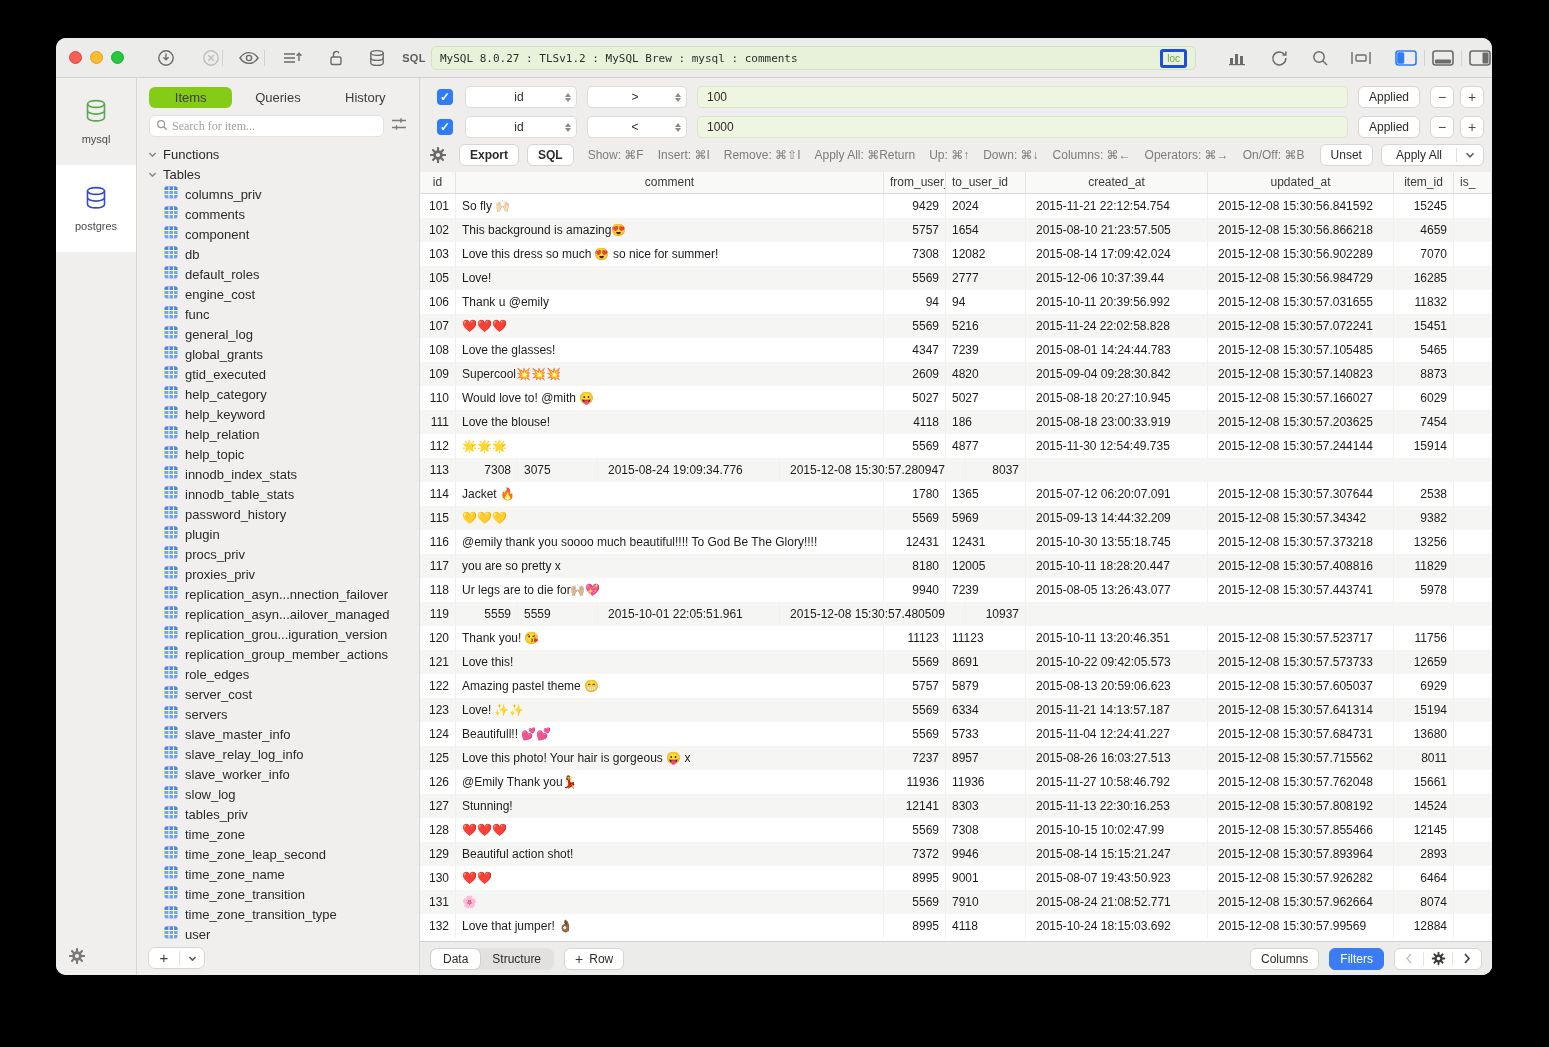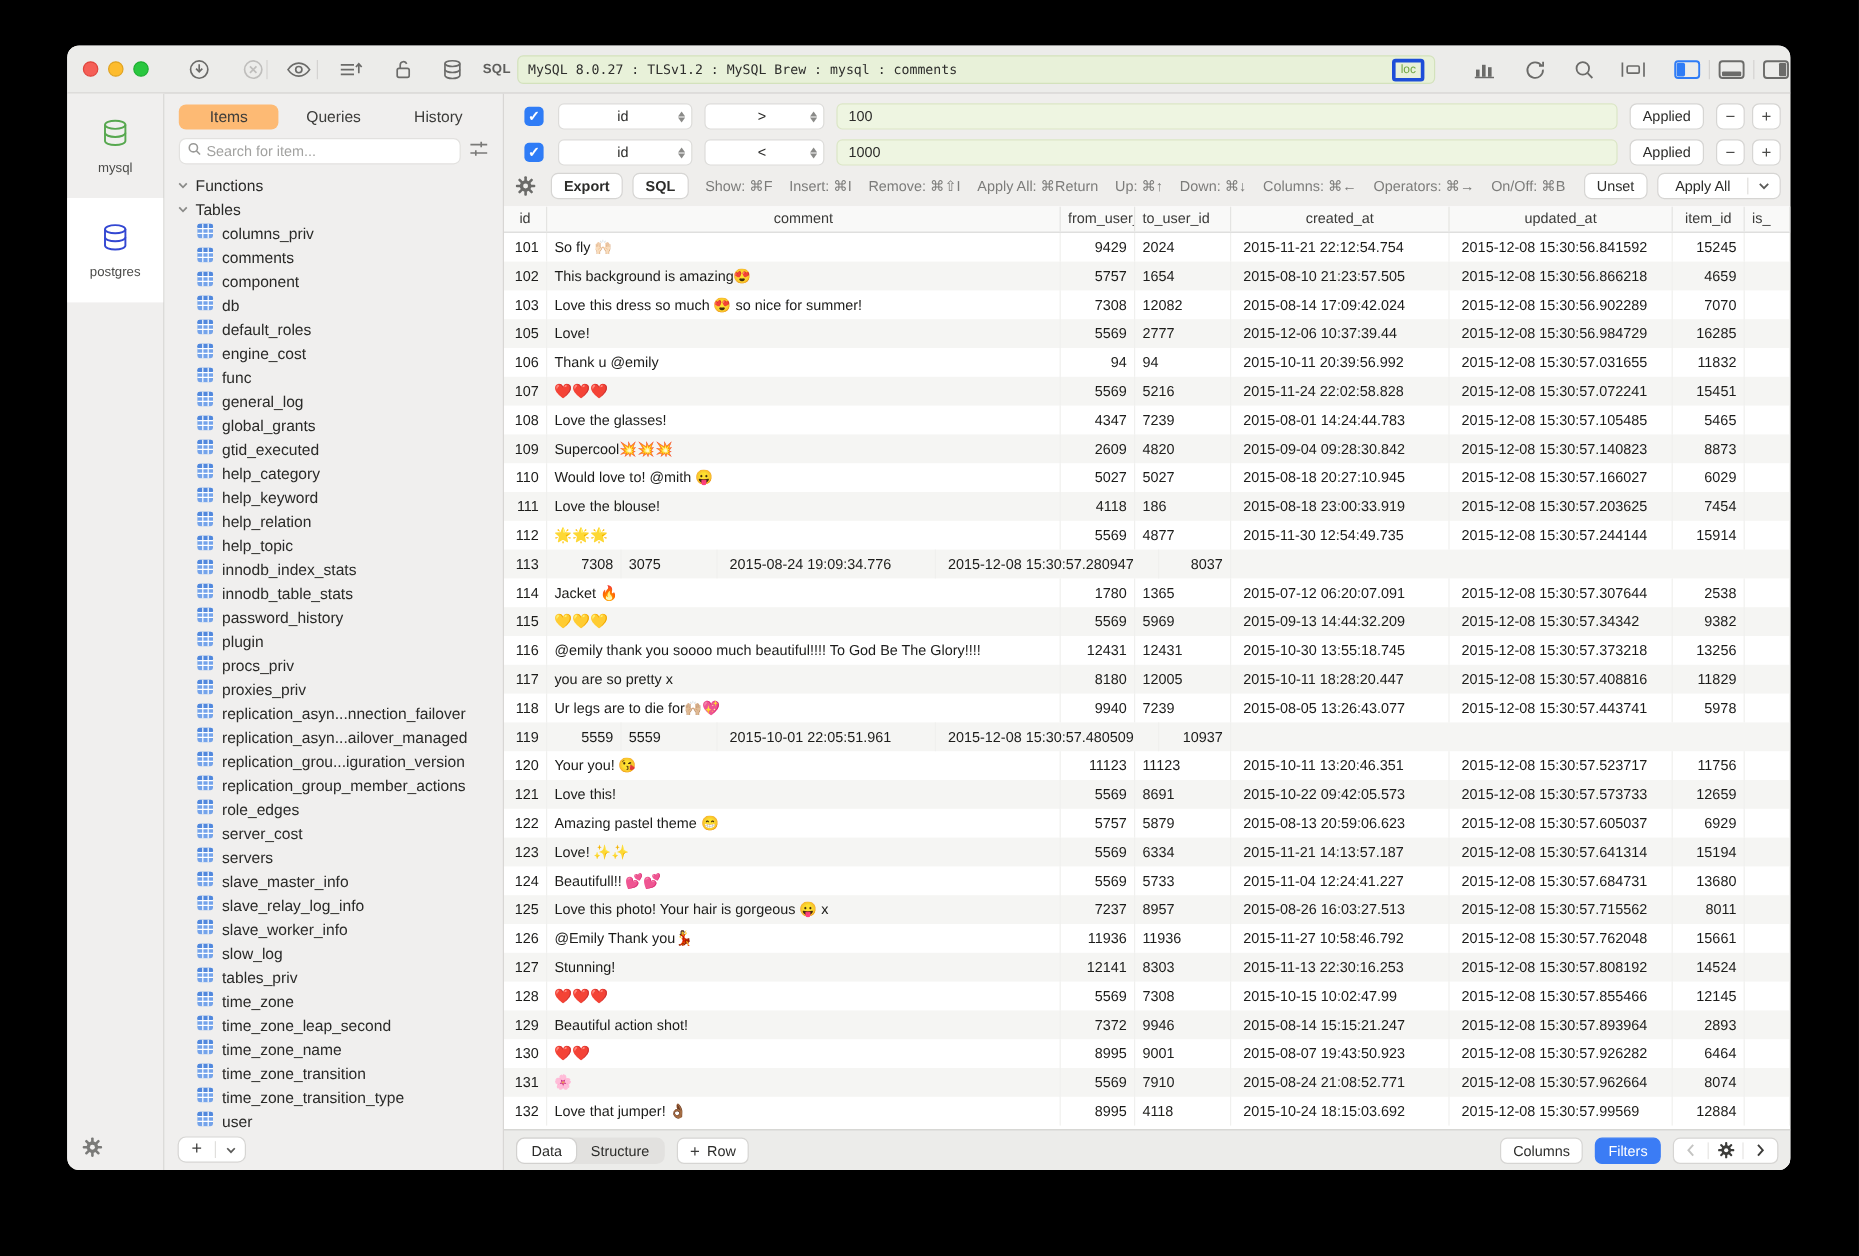--- a/index.html
+++ b/index.html
@@ -27,24 +27,24 @@
   .content { flex:1; display:flex; min-height:0; }
   .rail { width:81px; flex:none; background:#f0efee; border-right:1px solid #d8d6d4; position:relative; }
   .rail-item { height:87px; display:flex; flex-direction:column; align-items:center; justify-content:center; gap:5px; }
   .rail-item.selected { background:#ffffff; }
   .rail-name { font-size:11px; color:#4a4a48; }
   .rail-gear { position:absolute; left:12px; bottom:10px; width:18px; height:18px; }
 
   .sidebar { width:283px; flex:none; background:#f0efee; border-right:1px solid #d8d6d4; display:flex; flex-direction:column; min-height:0; }
   .sidebar-tabs { display:flex; margin:9px 12px 7px; gap:4px; }
   .stab { flex:1; text-align:center; font-size:13px; color:#3c3c3a; padding:3px 0; border-radius:6px; }
-  .stab.selected { background:#fdba74; }
+  .stab.selected { background:#84cc16; }
   .search-row { display:flex; align-items:center; gap:7px; margin:0 12px; }
   .search-field { flex:1; height:22px; background:#fff; border:1px solid #e2e1df; border-radius:6px; display:flex; align-items:center; padding:0 6px; gap:4px; }
-  .search-field input { border:none; outline:none; background:transparent; font-size:12px; color:#3c3c3a; width:100%; font-family:Liberation Sans, sans-serif; }
+  .search-field input { border:none; outline:none; background:transparent; font-size:12px; color:#3c3c3a; width:100%; font-family:Liberation Serif, serif; }
   .search-field input::placeholder { color:#a2a2a0; }
   .tree { flex:1; overflow:hidden; margin-top:7px; }
   .tree-group { display:flex; align-items:center; height:20px; padding-left:11px; gap:6px; font-size:13px; color:#2a2a28; }
   .tree-item { display:flex; align-items:center; height:20px; padding-left:27px; gap:7px; font-size:13px; color:#2a2a28; white-space:nowrap; overflow:hidden; }
   .chev { flex:none; display:flex; }
   .sidebar-footer { height:34px; flex:none; display:flex; align-items:center; padding:0 11px; }
   .split-btn { display:flex; background:#fff; border:1px solid #d6d5d3; border-radius:7px; height:22px; align-items:center; }
   .split-btn .seg1 { width:30px; text-align:center; font-size:15px; color:#3c3c3a; line-height:20px; }
   .split-btn .segdiv { width:1px; height:14px; background:#e0dfdd; }
   .split-btn .seg2 { width:24px; display:flex; justify-content:center; }
@@ -1022,21 +1022,21 @@
               <div class="gc w2 ar">5559</div>
               <div class="gc w3 al">5559</div>
               <div class="gc w4 al">2015-10-01 22:05:51.961</div>
               <div class="gc w5 al">2015-12-08 15:30:57.480509</div>
               <div class="gc w6 ar">10937</div>
               <div class="gc w7 al"></div>
             </div>
 
             <div class="grid-row">
               <div class="gc w0 ar">120</div>
-              <div class="gc w1 al">Your you! 😘</div>
+              <div class="gc w1 al">Thank you! 😘</div>
               <div class="gc w2 ar">11123</div>
               <div class="gc w3 al">11123</div>
               <div class="gc w4 al">2015-10-11 13:20:46.351</div>
               <div class="gc w5 al">2015-12-08 15:30:57.523717</div>
               <div class="gc w6 ar">11756</div>
               <div class="gc w7 al"></div>
             </div>
 
             <div class="grid-row">
               <div class="gc w0 ar">121</div>

